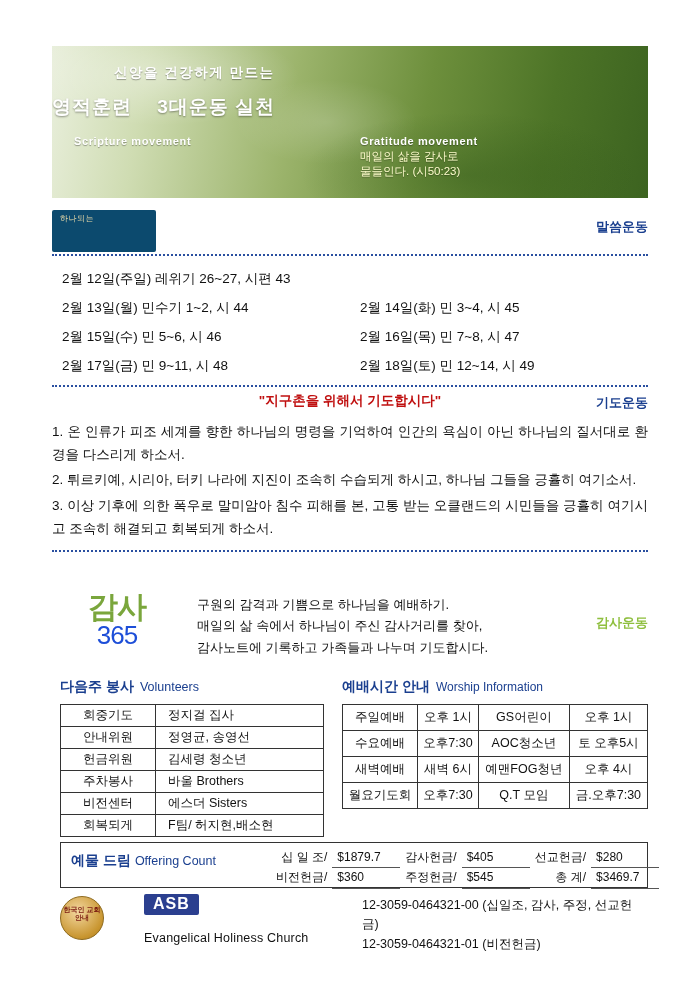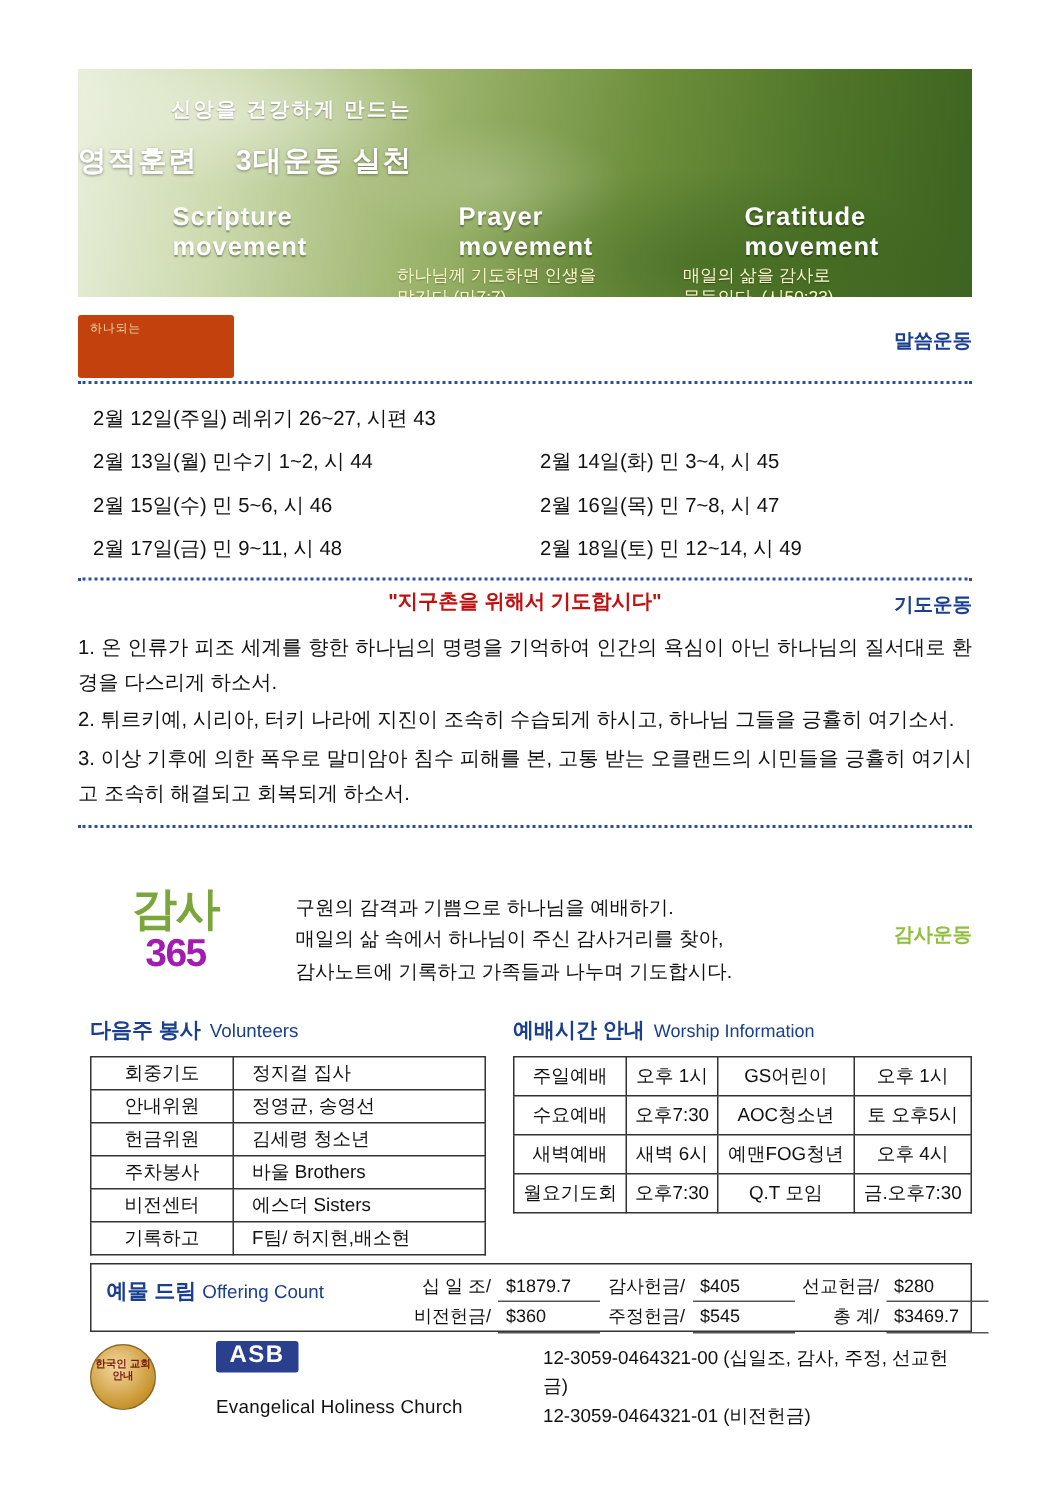--- a/index.html
+++ b/index.html
@@ -72,27 +72,26 @@
     display: flex;
     padding: 0 12px;
     box-sizing: border-box;
   }
   .bcol {
     flex: 1 1 33.33%;
     padding-left: 10px;
     box-sizing: border-box;
   }
   .bcol .head {
-    font-size: 17px;
+    font-size: 11px;
     color: #ffffff;
     font-weight: bold;
     letter-spacing: 0.6px;
     margin-bottom: 2px;
     text-shadow: 0 1px 1px rgba(0,0,0,0.35);
-    margin-left: 41px;
   }
   .bcol .sub {
     font-size: 11.5px;
     color: #fdfbcb;
     line-height: 1.32;
     text-shadow: 0 1px 1px rgba(0,0,0,0.3);
   }
   .bcol.c3 .sub { color: #fdfbcb; }
 
   
@@ -101,21 +100,21 @@
     left: 52px;
     top: 210px;
     width: 596px;
   }
   .logo-box {
     position: absolute;
     left: 0;
     top: 0;
     width: 104px;
     height: 42px;
-    background: #c2410c;
+    background: #0c4a6e;
     border-radius: 2px;
     color: #fff;
     overflow: hidden;
   }
   .logo-box .lg-top {
     font-size: 8px;
     color: #e6d9a8;
     padding: 3px 0 0 8px;
     letter-spacing: 0.5px;
   }
@@ -217,22 +216,22 @@
   }
   .grat-logo .g1 {
     font-size: 30px;
     font-weight: bold;
     color: #7aa63c;
     line-height: 1.0;
     letter-spacing: -1px;
   }
   .grat-logo .g2 {
     font-size: 26px;
-    font-weight: bold;
-    color: #a21caf;
+    font-weight: normal;
+    color: #1d4ed8;
     line-height: 1.0;
     letter-spacing: -1px;
   }
   .grat-text {
     position: absolute;
     left: 145px;
     top: 2px;
     font-size: 13px;
     line-height: 1.65;
     color: #111;
@@ -432,27 +431,20 @@
     <div class="banner-line1">신앙을 건강하게 만드는</div>
     <div class="banner-title">
       <span class="t1">영적훈련</span>
       &nbsp;&nbsp;
       <span class="t2">3대운동 실천</span>
     </div>
     <div class="banner-cols">
       <div class="bcol c1">
         <div class="head">Scripture movement</div>
       </div>
-      <div class="bcol c2">
-        <div class="head">Prayer movement</div>
-        <div class="sub">
-          <div>하나님께 기도하면 인생을</div>
-          <div>맡긴다.(마7:7)</div>
-        </div>
-      </div>
       <div class="bcol c3">
         <div class="head">Gratitude movement</div>
         <div class="sub">
           <div>매일의 삶을 감사로</div>
           <div>물들인다. (시50:23)</div>
         </div>
       </div>
     </div>
   </div>
 
@@ -536,21 +528,21 @@
         </tr>
         <tr>
           <td class="k">주차봉사</td>
           <td class="v">바울 Brothers</td>
         </tr>
         <tr>
           <td class="k">비전센터</td>
           <td class="v">에스더 Sisters</td>
         </tr>
         <tr>
-          <td class="k">기록하고</td>
+          <td class="k">회복되게</td>
           <td class="v">F팀/ 허지현,배소현</td>
         </tr>
       </tbody>
     </table>
 
     <table class="wor">
       <tbody>
         <tr>
           <td>주일예배</td>
           <td>오후 1시</td>

